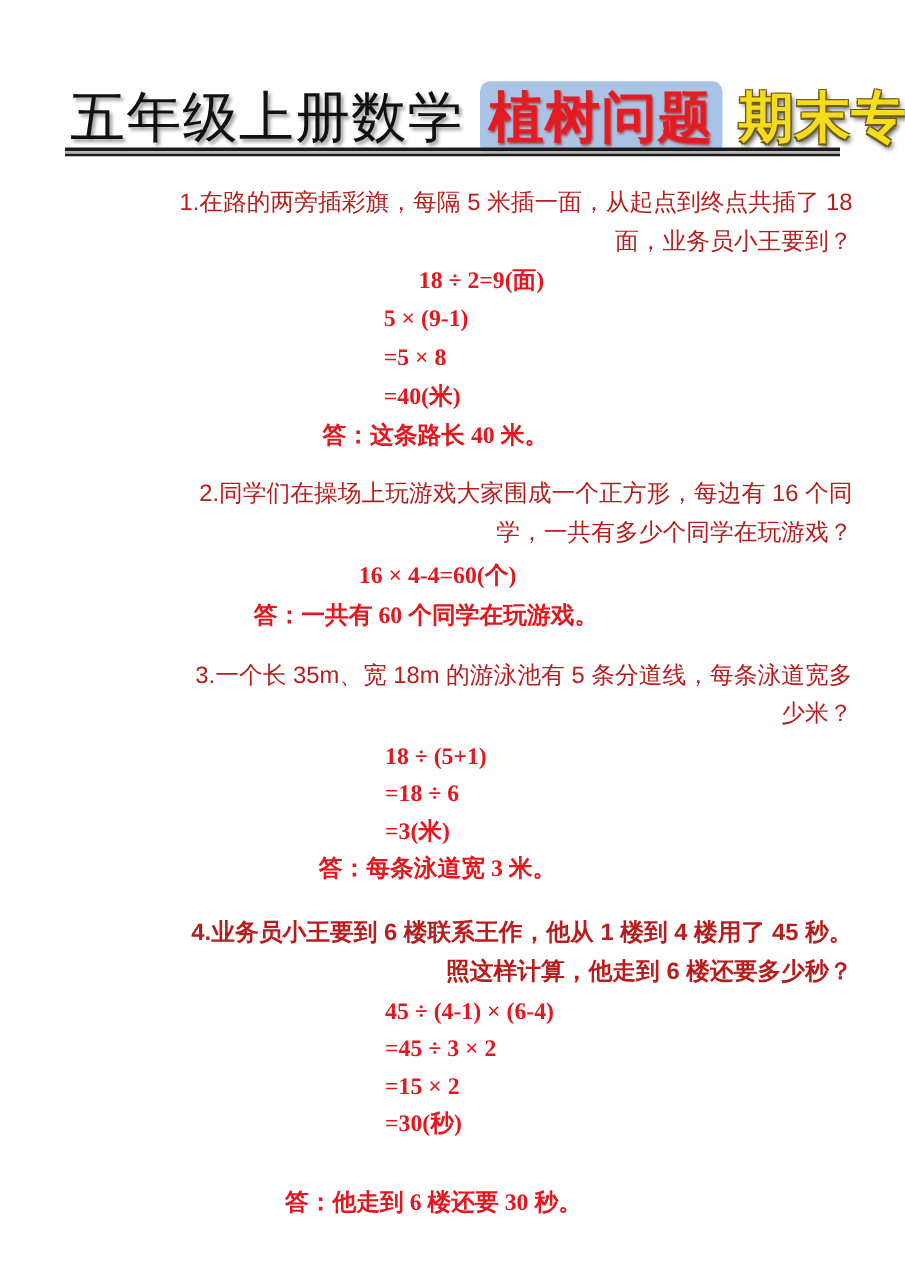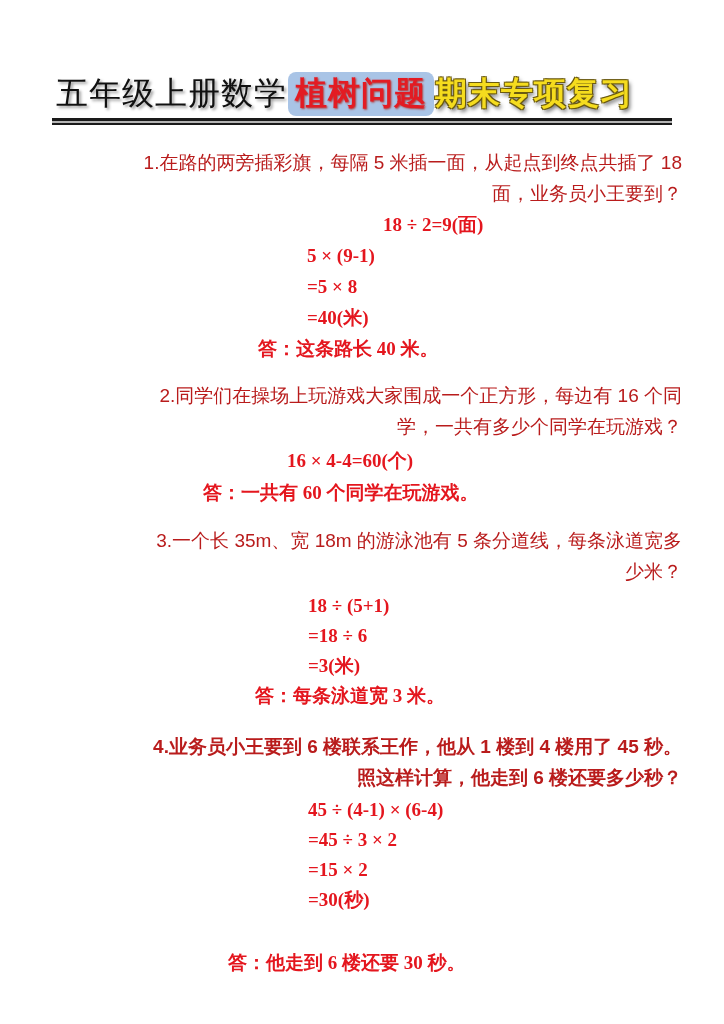--- a/index.html
+++ b/index.html
@@ -2,21 +2,21 @@
 <html><head>
   <meta charset="utf-8">
   <style>
     html, body { margin: 0; padding: 0; background: #ffffff; }
     body { width: 724px; height: 1024px; position: relative; overflow: hidden; }
     .page { position: absolute; left: 0; top: 0; width: 724px; height: 1024px; }
 
     .title {
       position: absolute; left: 56px; top: 72px; width: 620px; height: 44px;
       display: flex; align-items: center; white-space: nowrap;
-      font-family: "DejaVu Sans", sans-serif; font-size: 32px; letter-spacing: 1px;
+      font-family: "DejaVu Sans", sans-serif; font-size: 44px; letter-spacing: 1px; gap: 12px;
     }
     .title .t-black { color: #111111; text-shadow: 2px 2px 3px #9a9a9a; font-weight: normal; }
     .title .t-red {
       color: #e31b23; font-weight: bold; text-shadow: 1px 1px 2px #b04040;
       background: #a9c4e6; border-radius: 8px; padding: 0 7px; margin: 0 1px;
     }
     .title .t-yellow {
       color: #f5dc1e; font-weight: bold;
       text-shadow: -1px -1px 0 #6b5a10, 1px -1px 0 #6b5a10, -1px 1px 0 #6b5a10, 1px 1px 0 #6b5a10, 2px 3px 4px #555;
     }
@@ -50,21 +50,21 @@
   </div>
 
   <div class="sep thick"></div>
   <div class="sep gap"></div>
   <div class="sep thin"></div>
 
   <div class="q" style="top:147px;">
     <div>1.在路的两旁插彩旗，每隔 5 米插一面，从起点到终点共插了 18</div>
     <div>面，业务员小王要到？</div>
   </div>
-  <div class="sol" style="left:335px; top:210px;margin-left:48px;">18 ÷ 2=9(面)</div>
+  <div class="sol" style="left:335px; top:210px;">18 ÷ 2=9(面)</div>
   <div class="sol" style="left:307px; top:241px;">5 × (9-1)</div>
   <div class="sol" style="left:307px; top:272px;">=5 × 8</div>
   <div class="sol" style="left:307px; top:303px;">=40(米)</div>
   <div class="sol" style="left:258px; top:334px;">答：这条路长 40 米。</div>
 
   <div class="q" style="top:380px;">
     <div>2.同学们在操场上玩游戏大家围成一个正方形，每边有 16  个同</div>
     <div>学，一共有多少个同学在玩游戏？</div>
   </div>
   <div class="sol" style="left:287px; top:446px;">16 × 4-4=60(个)</div>

